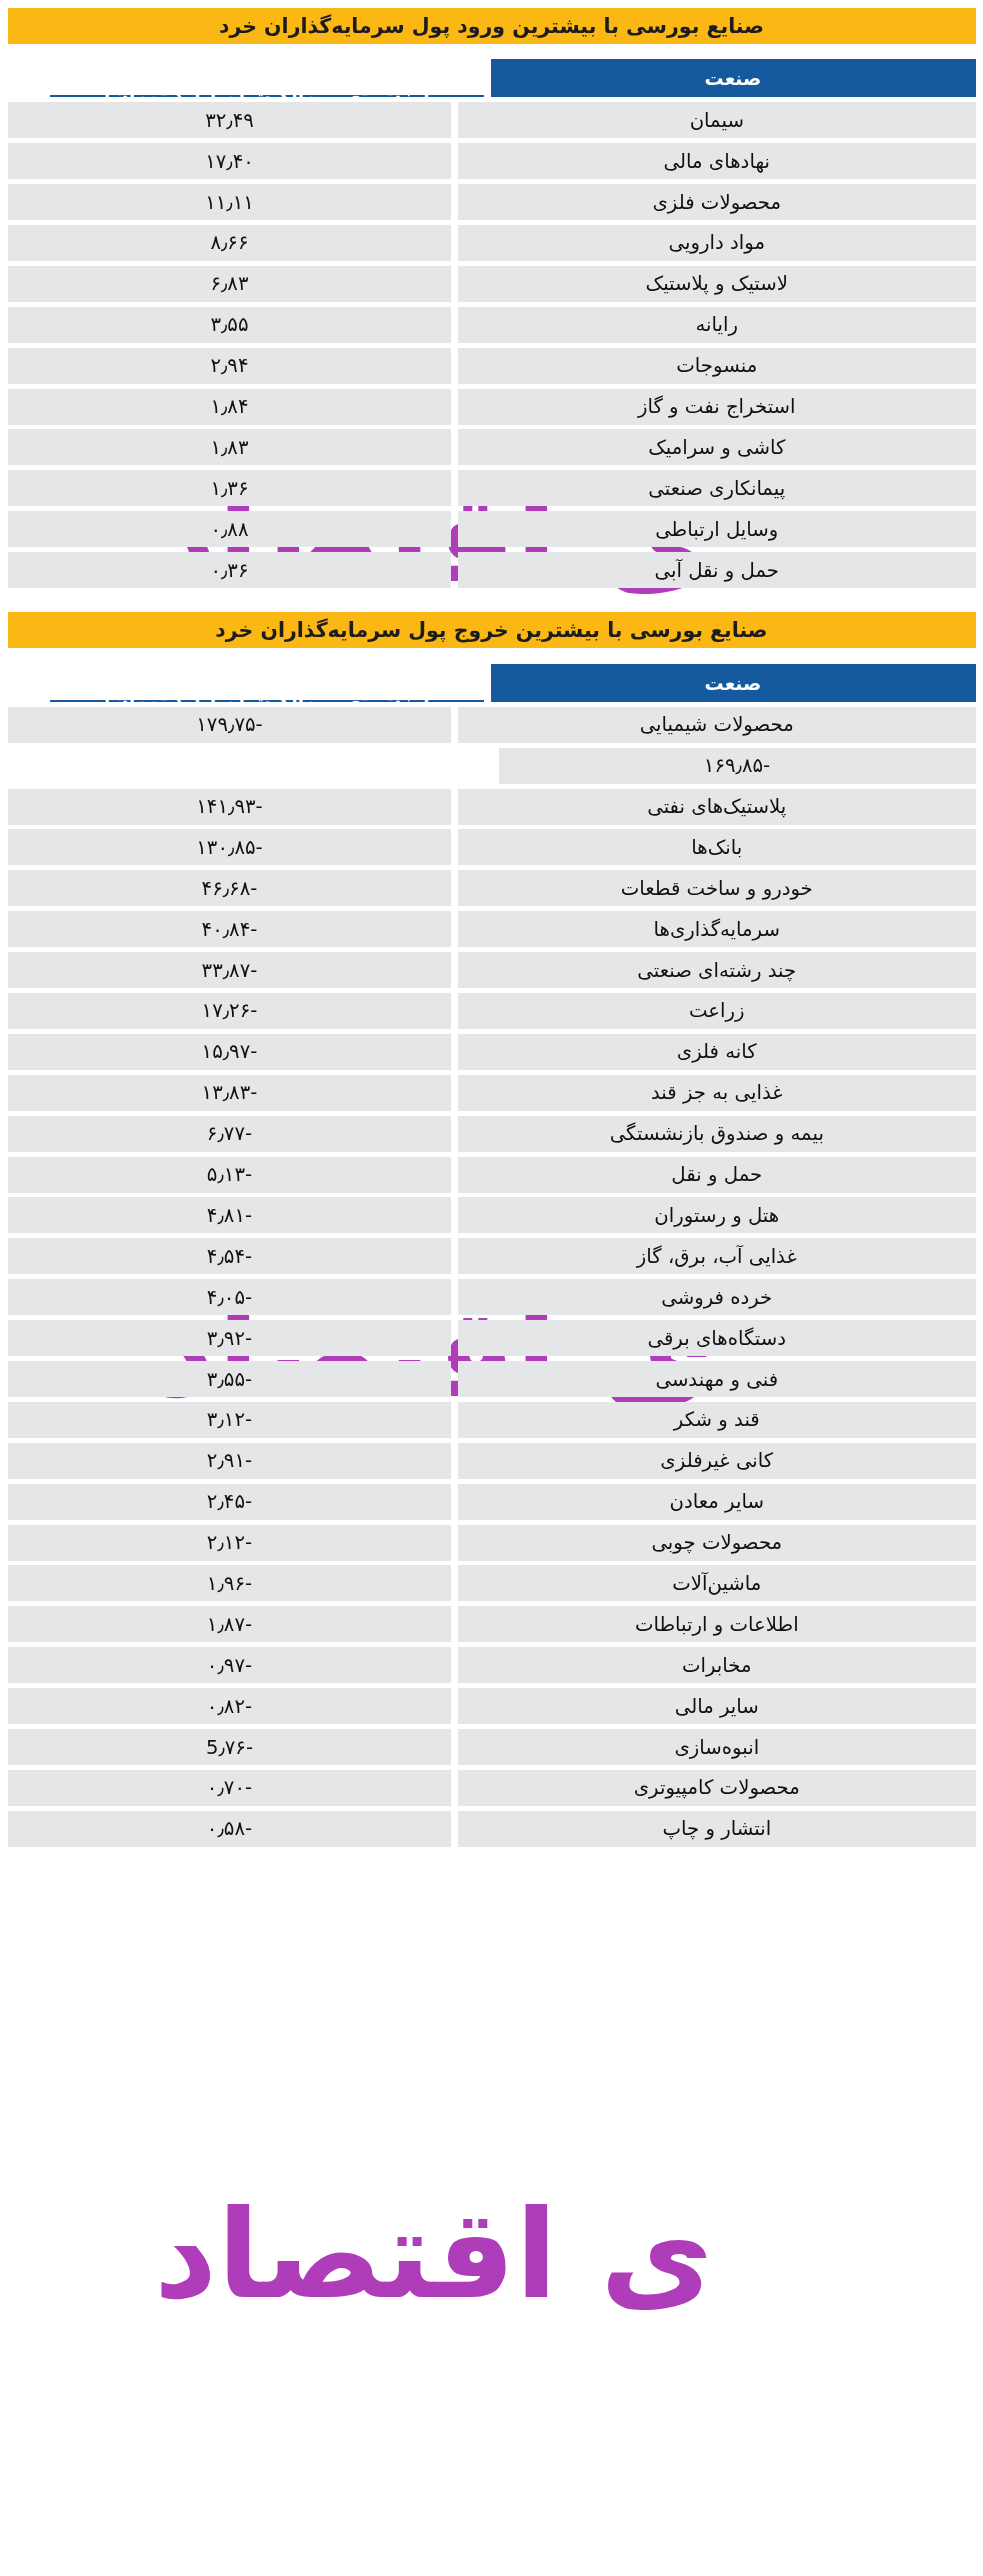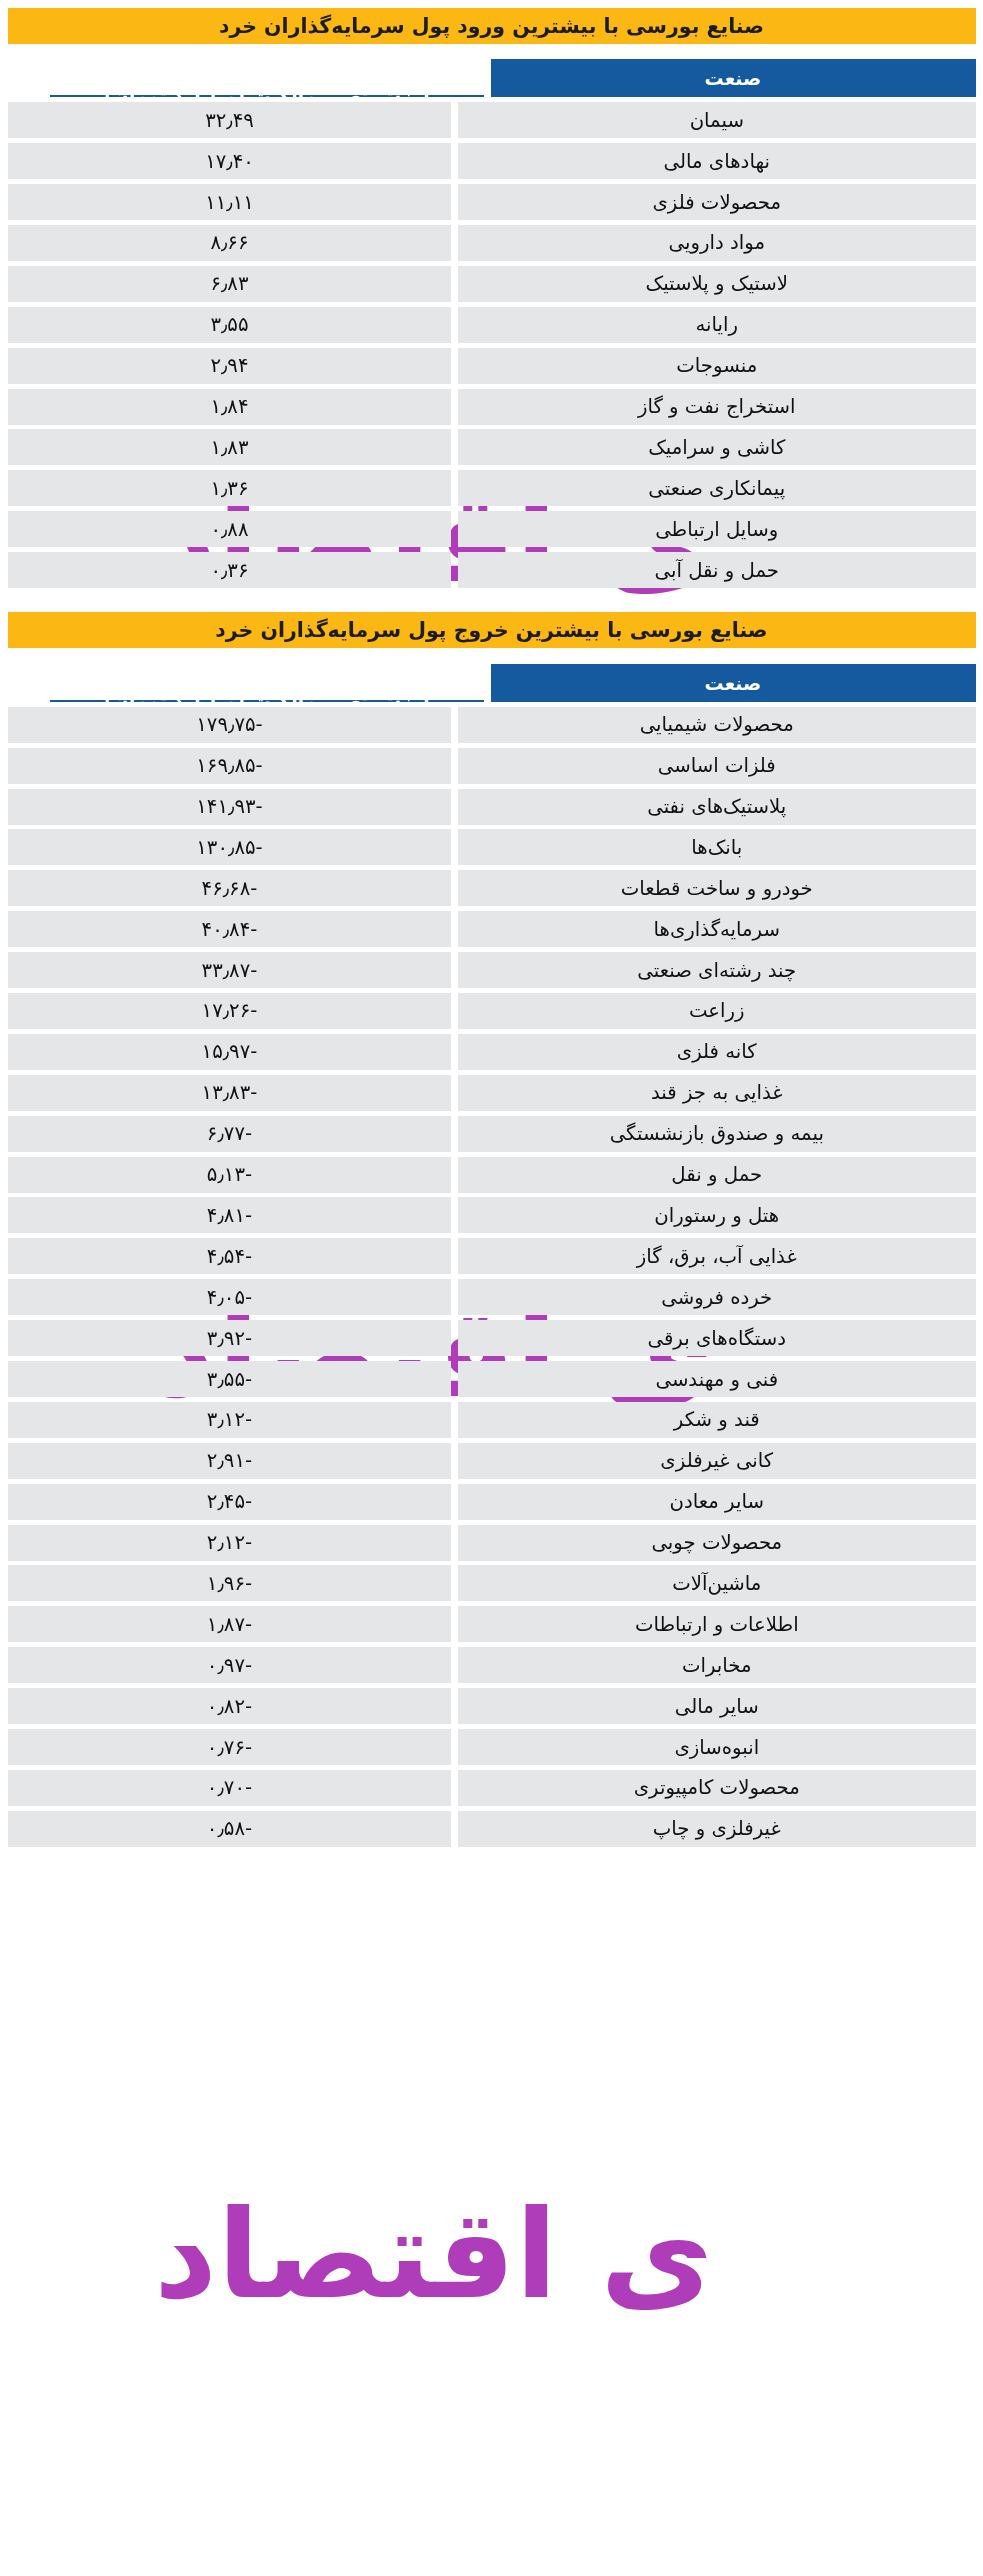--- a/index.html
+++ b/index.html
@@ -186,21 +186,20 @@
     <div class="head-row">
       <div class="head-cell col-industry">صنعت</div>
       <div class="head-cell col-value">ارزش تغییر مالکیت (میلیارد تومان)</div>
     </div>
     <div id="outflow-body">
         <div class="data-row">
           <div class="data-cell cell-industry">محصولات شیمیایی</div>
           <div class="data-cell cell-value">-۱۷۹٫۷۵</div>
         </div>
         <div class="data-row">
-          <div class="data-cell cell-industry">فلزات اساسی</div>
           <div class="data-cell cell-value">-۱۶۹٫۸۵</div>
         </div>
         <div class="data-row">
           <div class="data-cell cell-industry">پلاستیک‌های نفتی</div>
           <div class="data-cell cell-value">-۱۴۱٫۹۳</div>
         </div>
         <div class="data-row">
           <div class="data-cell cell-industry">بانک‌ها</div>
           <div class="data-cell cell-value">-۱۳۰٫۸۵</div>
         </div>
@@ -283,27 +282,27 @@
         <div class="data-row">
           <div class="data-cell cell-industry">مخابرات</div>
           <div class="data-cell cell-value">-۰٫۹۷</div>
         </div>
         <div class="data-row">
           <div class="data-cell cell-industry">سایر مالی</div>
           <div class="data-cell cell-value">-۰٫۸۲</div>
         </div>
         <div class="data-row">
           <div class="data-cell cell-industry">انبوه‌سازی</div>
-          <div class="data-cell cell-value">-۰٫۷۶</div>
+          <div class="data-cell cell-value">-5٫۷۶</div>
         </div>
         <div class="data-row">
           <div class="data-cell cell-industry">محصولات کامپیوتری</div>
           <div class="data-cell cell-value">-۰٫۷۰</div>
         </div>
         <div class="data-row">
-          <div class="data-cell cell-industry">غیرفلزی و چاپ</div>
+          <div class="data-cell cell-industry">انتشار و چاپ</div>
           <div class="data-cell cell-value">-۰٫۵۸</div>
         </div>
       </div>
   </div>
 
 </div>
 
 
 </body></html>

